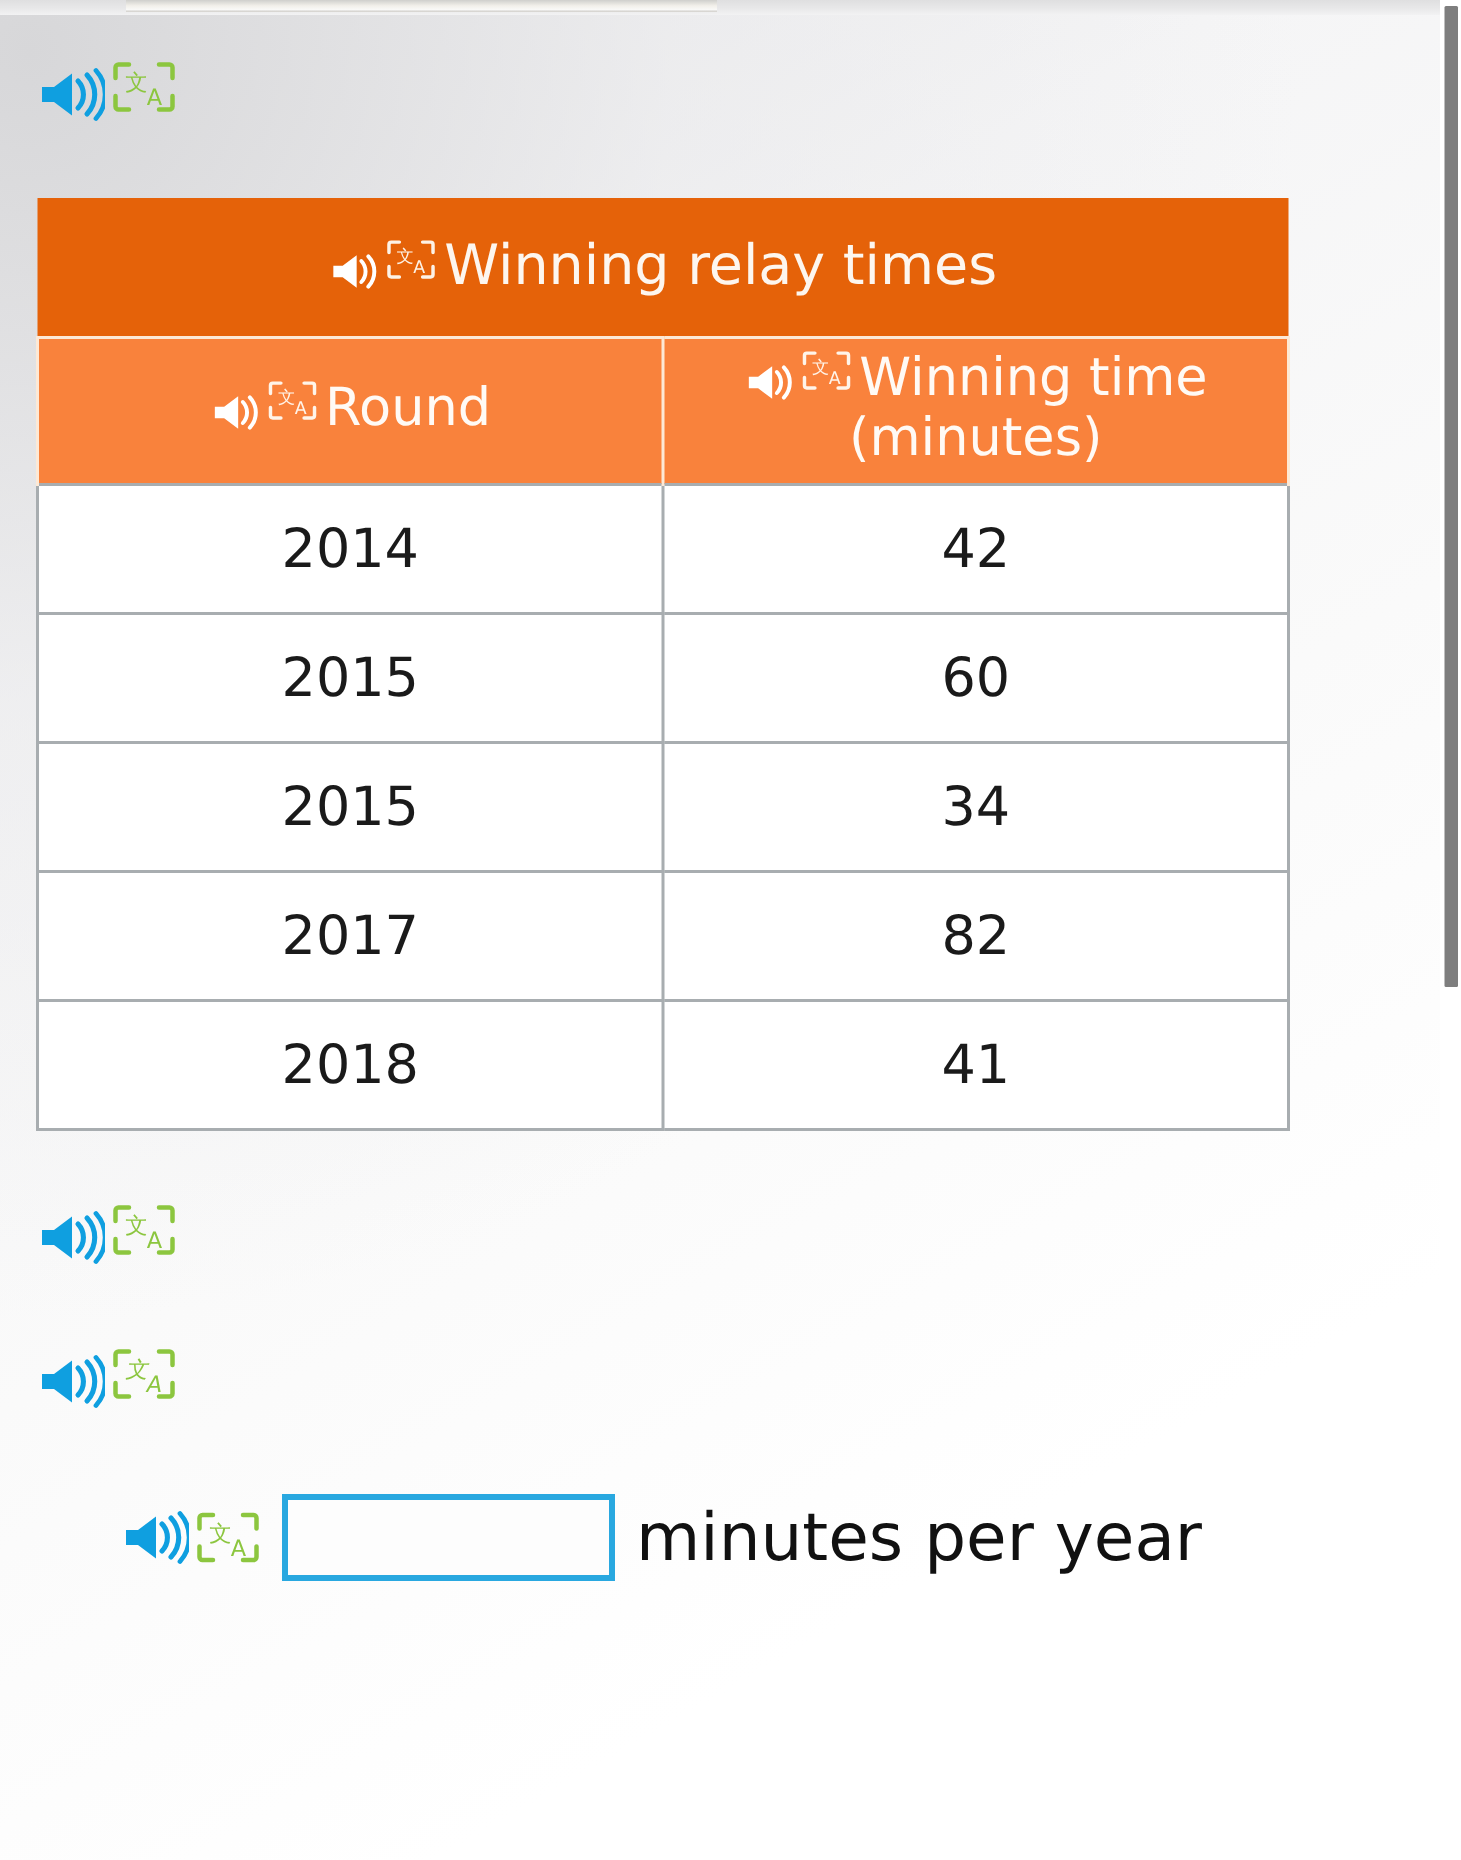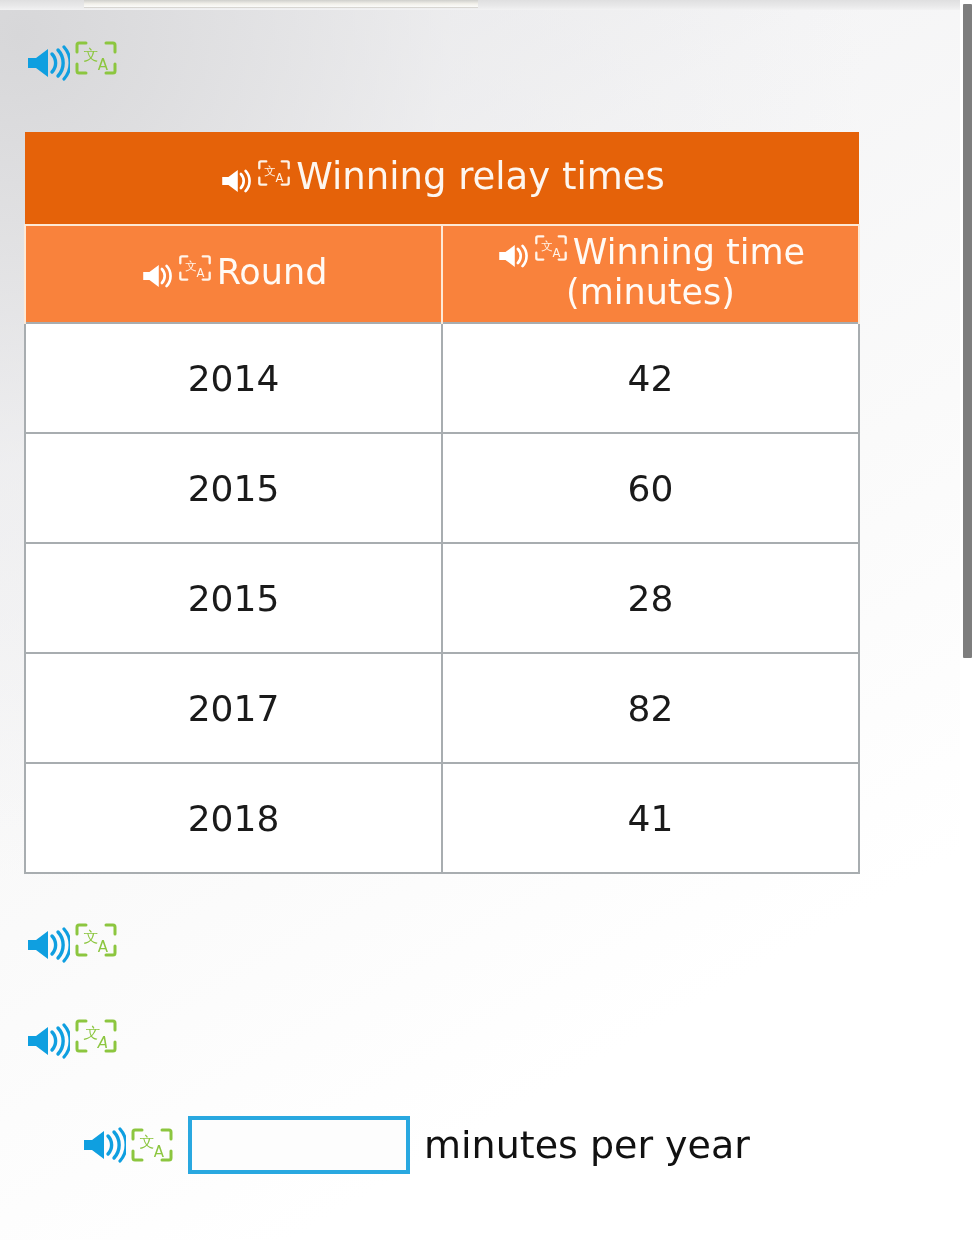--- a/index.html
+++ b/index.html
@@ -131,21 +131,21 @@
     border-bottom: none;
   }
   table.data-table th.col.year { width: 224px; }
   table.data-table td {
     background: #ffffff;
     color: #1a1a1a;
     font-size: 36px;
     text-align: center;
     height: 76px;
     border: 2px solid #a8adb0;
-    padding: 16px;
+    padding: 4px;
   }
   table.data-table td.year { width: 224px; }
 
   
   #answer-row {
     margin-top: 52px;
     padding-left: 56px;
     display: flex;
     align-items: center;
   }
@@ -156,21 +156,21 @@
     border: 4px solid #29a8e0;
     background: #fdfdfd;
     margin: 0 14px 0 4px;
     font-family: "DejaVu Sans", sans-serif;
     font-size: 32px;
     color: #111;
     padding: 0 8px;
     outline: none;
   }
   #answer-unit {
-    font-size: 38px;
+    font-size: 44px;
     color: #111111;
   }
 </style>
 </head>
 <body>
 
 <div id="top-strip">
   <div id="top-strip-inner"></div>
 </div>
 
@@ -247,21 +247,21 @@
       <tr>
         <td class="year">2014</td>
         <td>42</td>
       </tr>
       <tr>
         <td class="year">2015</td>
         <td>60</td>
       </tr>
       <tr>
         <td class="year">2015</td>
-        <td>28</td>
+        <td>34</td>
       </tr>
       <tr>
         <td class="year">2017</td>
         <td>82</td>
       </tr>
       <tr>
         <td class="year">2018</td>
         <td>41</td>
       </tr>
     </tbody>

